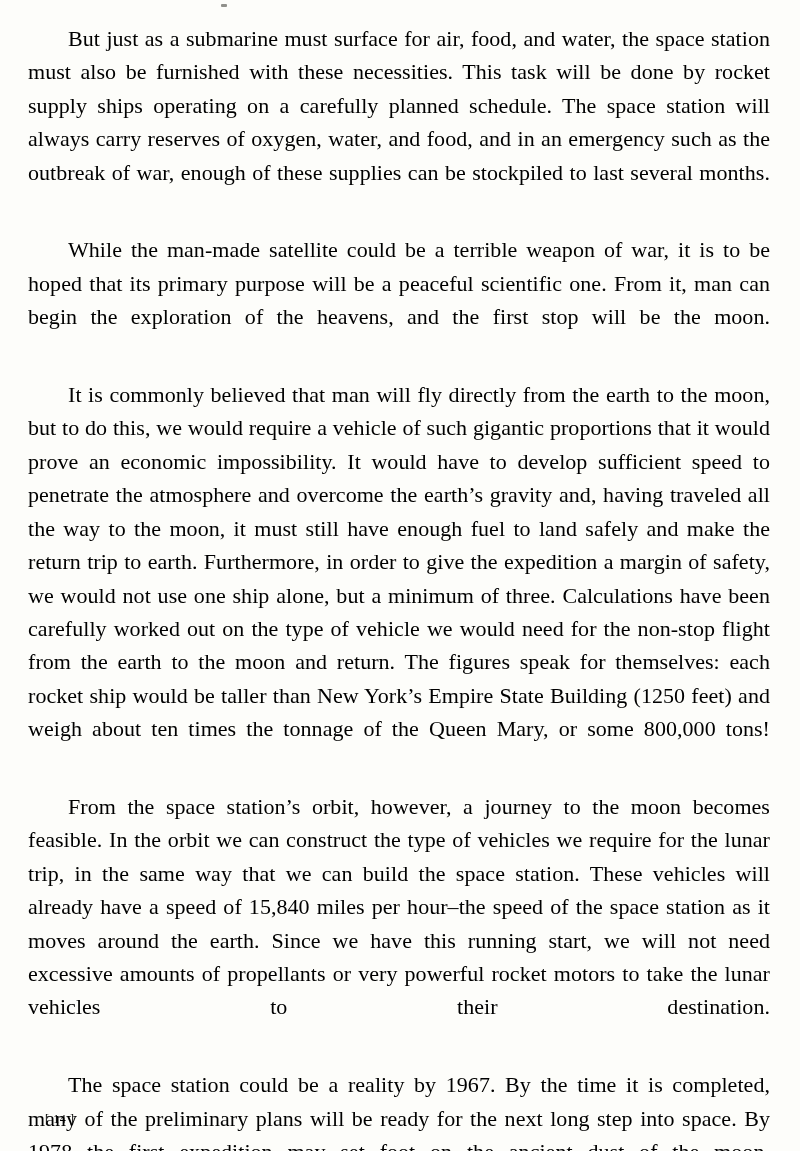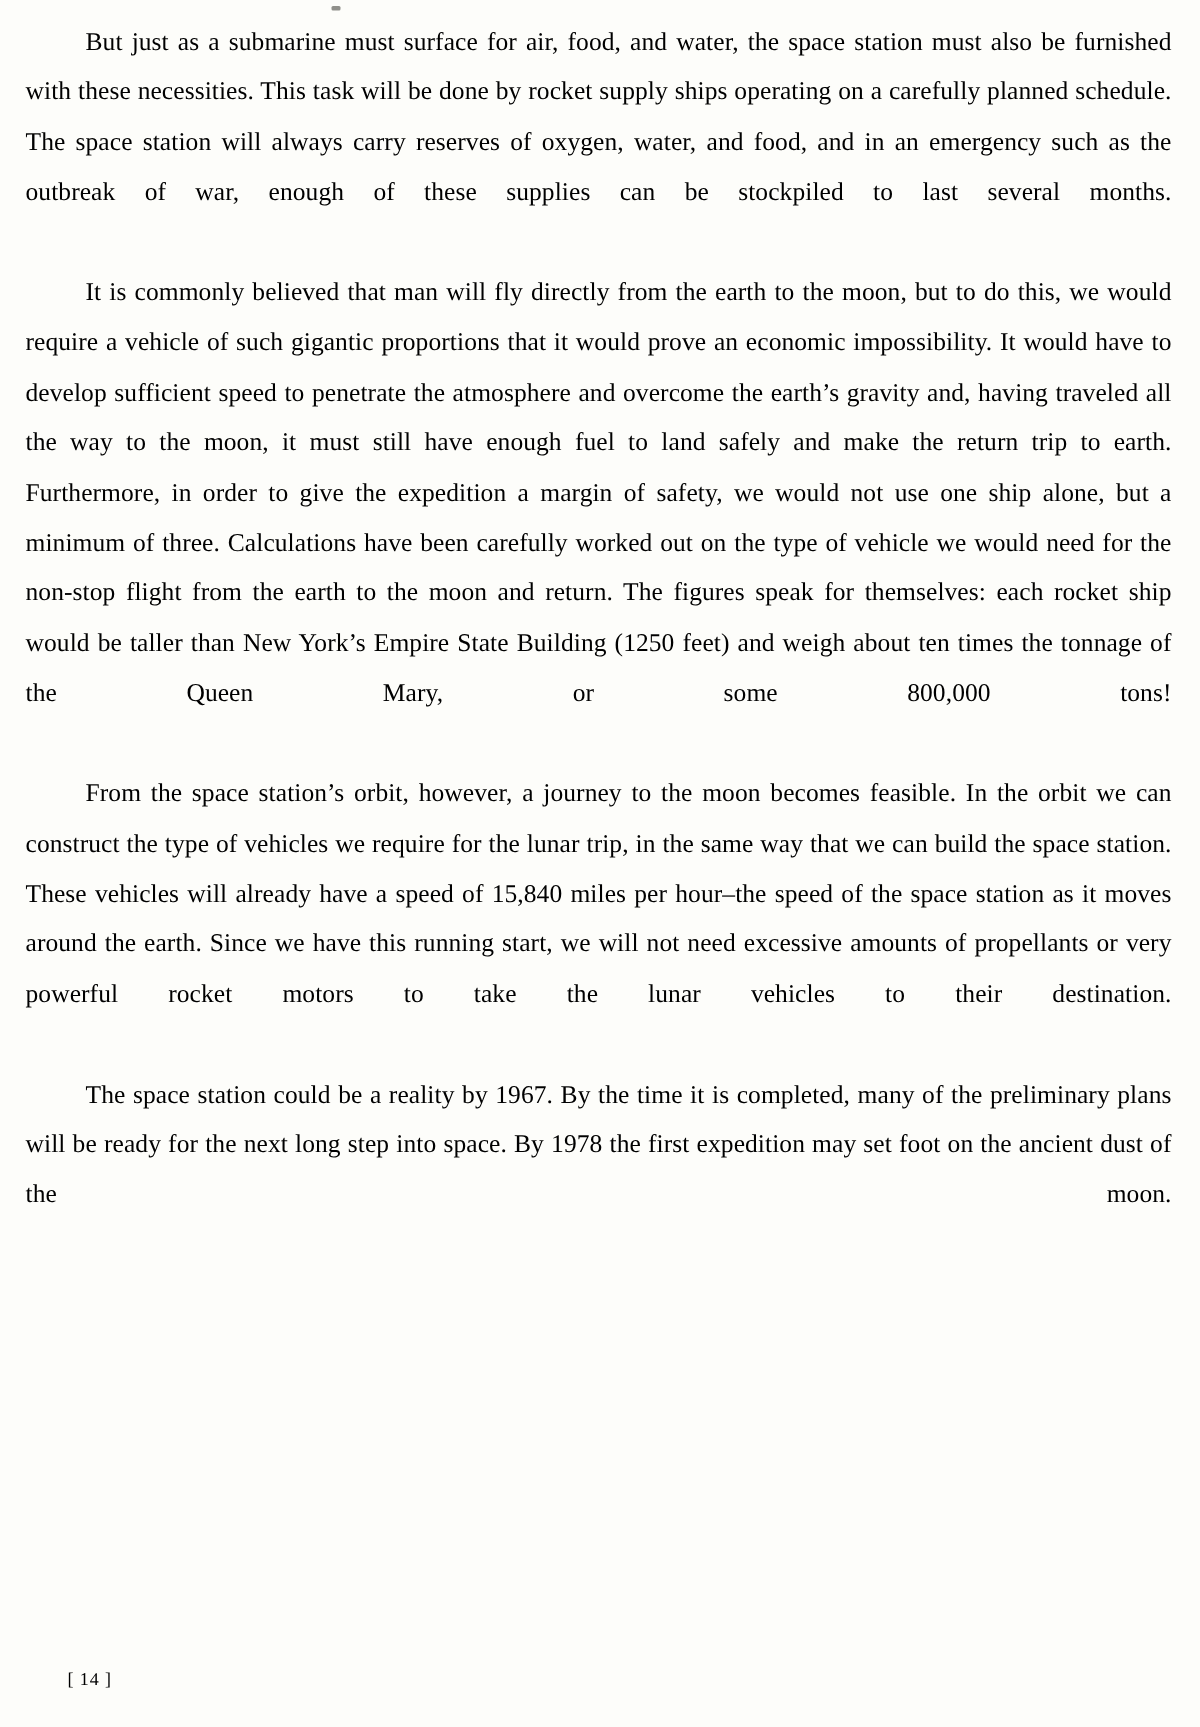--- a/index.html
+++ b/index.html
@@ -37,25 +37,25 @@
   }
 
   .text-block {
     position: absolute;
     left: 17px;
     top: 11px;
     width: 764px;
   }
 
   p.para {
-    margin: 0;
+    margin: 11px;
     text-align: justify;
     text-justify: inter-word;
     text-indent: 40px;
-    font-size: 17px;
+    font-size: 22px;
     line-height: 33.4px;
     letter-spacing: 0.05px;
     word-spacing: 0.2px;
     -webkit-font-smoothing: antialiased;
   }
 
   p.para:last-of-type {
     margin-bottom: 0;
   }
 
@@ -83,20 +83,21 @@
 <body>
 
 <div class="page">
 
   <div class="clip-artifact"></div>
 
   <div class="text-block">
 
     <p class="para">But just as a submarine must surface for air, food, and water, the space station must also be furnished with these necessities. This task will be done by rocket supply ships operating on a carefully planned schedule. The space station will always carry reserves of oxygen, water, and food, and in an emergency such as the outbreak of war, enough of these supplies can be stockpiled to last several months.</p>
 
+    <p class="para">While the man-made satellite could be a terrible weapon of war, it is to be hoped that its primary purpose will be a peaceful scientific one. From it, man can begin the exploration of the heavens, and the first stop will be the moon.</p>
 
     <p class="para"><span>It is commonly believed that man will fly directly from the earth to the moon, but to do this, we would require a vehicle of such gigantic proportions that it would prove an economic impossibility. It would have to develop sufficient speed to penetrate the atmosphere and overcome the earth’s gravity and, having traveled all the way to the moon, it must still have enough fuel to land safely and make the return trip to earth. Furthermore, in order to give the expedition a margin of safety, we would not use one ship alone, but a minimum of three. Calculations have been carefully worked out on the type of vehicle we would need for the non-stop flight from the earth to the moon and return. The figures speak for themselves: each rocket ship would be taller than New York’s Empire State Building (1250 feet) and weigh about ten times the tonnage of the </span><span class="ital">Queen Mary,</span><span> or some 800,000 tons!</span></p>
 
     <p class="para">From the space station’s orbit, however, a journey to the moon becomes feasible. In the orbit we can construct the type of vehicles we require for the lunar trip, in the same way that we can build the space station. These vehicles will already have a speed of 15,840 miles per hour–the speed of the space station as it moves around the earth. Since we have this running start, we will not need excessive amounts of propellants or very powerful rocket motors to take the lunar vehicles to their destination.</p>
 
     <p class="para">The space station could be a reality by 1967. By the time it is completed, many of the preliminary plans will be ready for the next long step into space. By 1978 the first expedition may set foot on the ancient dust of the moon.</p>
 
   </div>
 
   <div class="folio">[ 14 ]</div>

